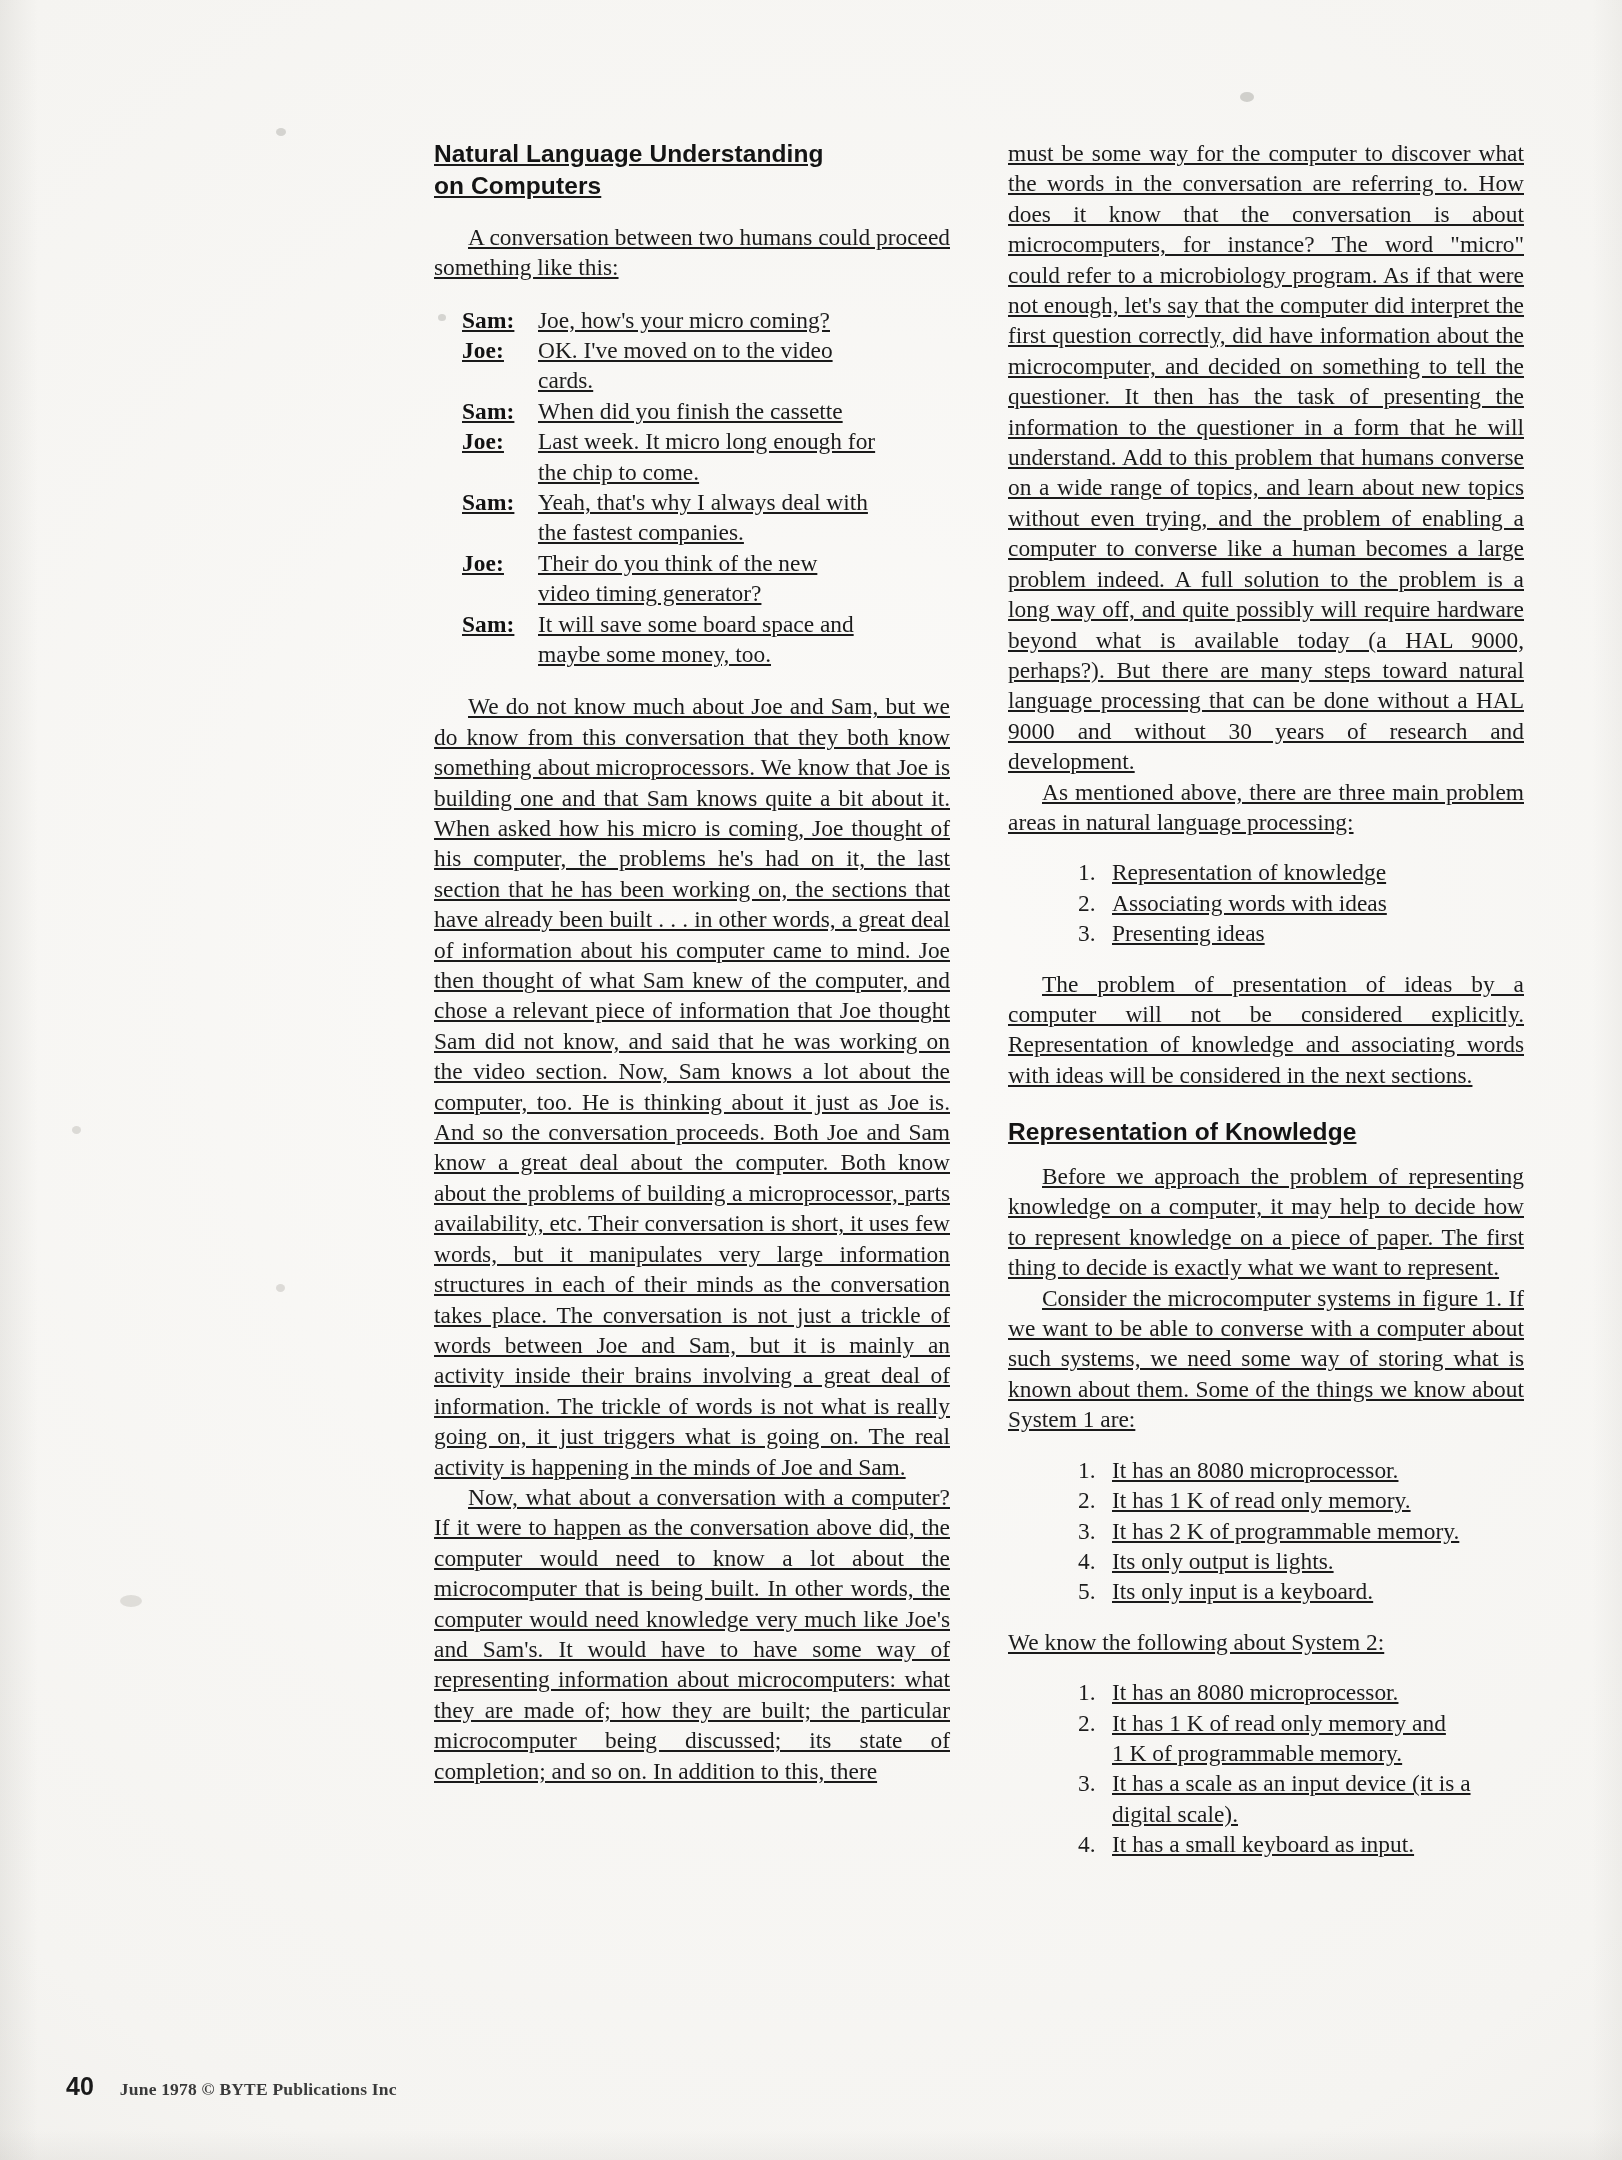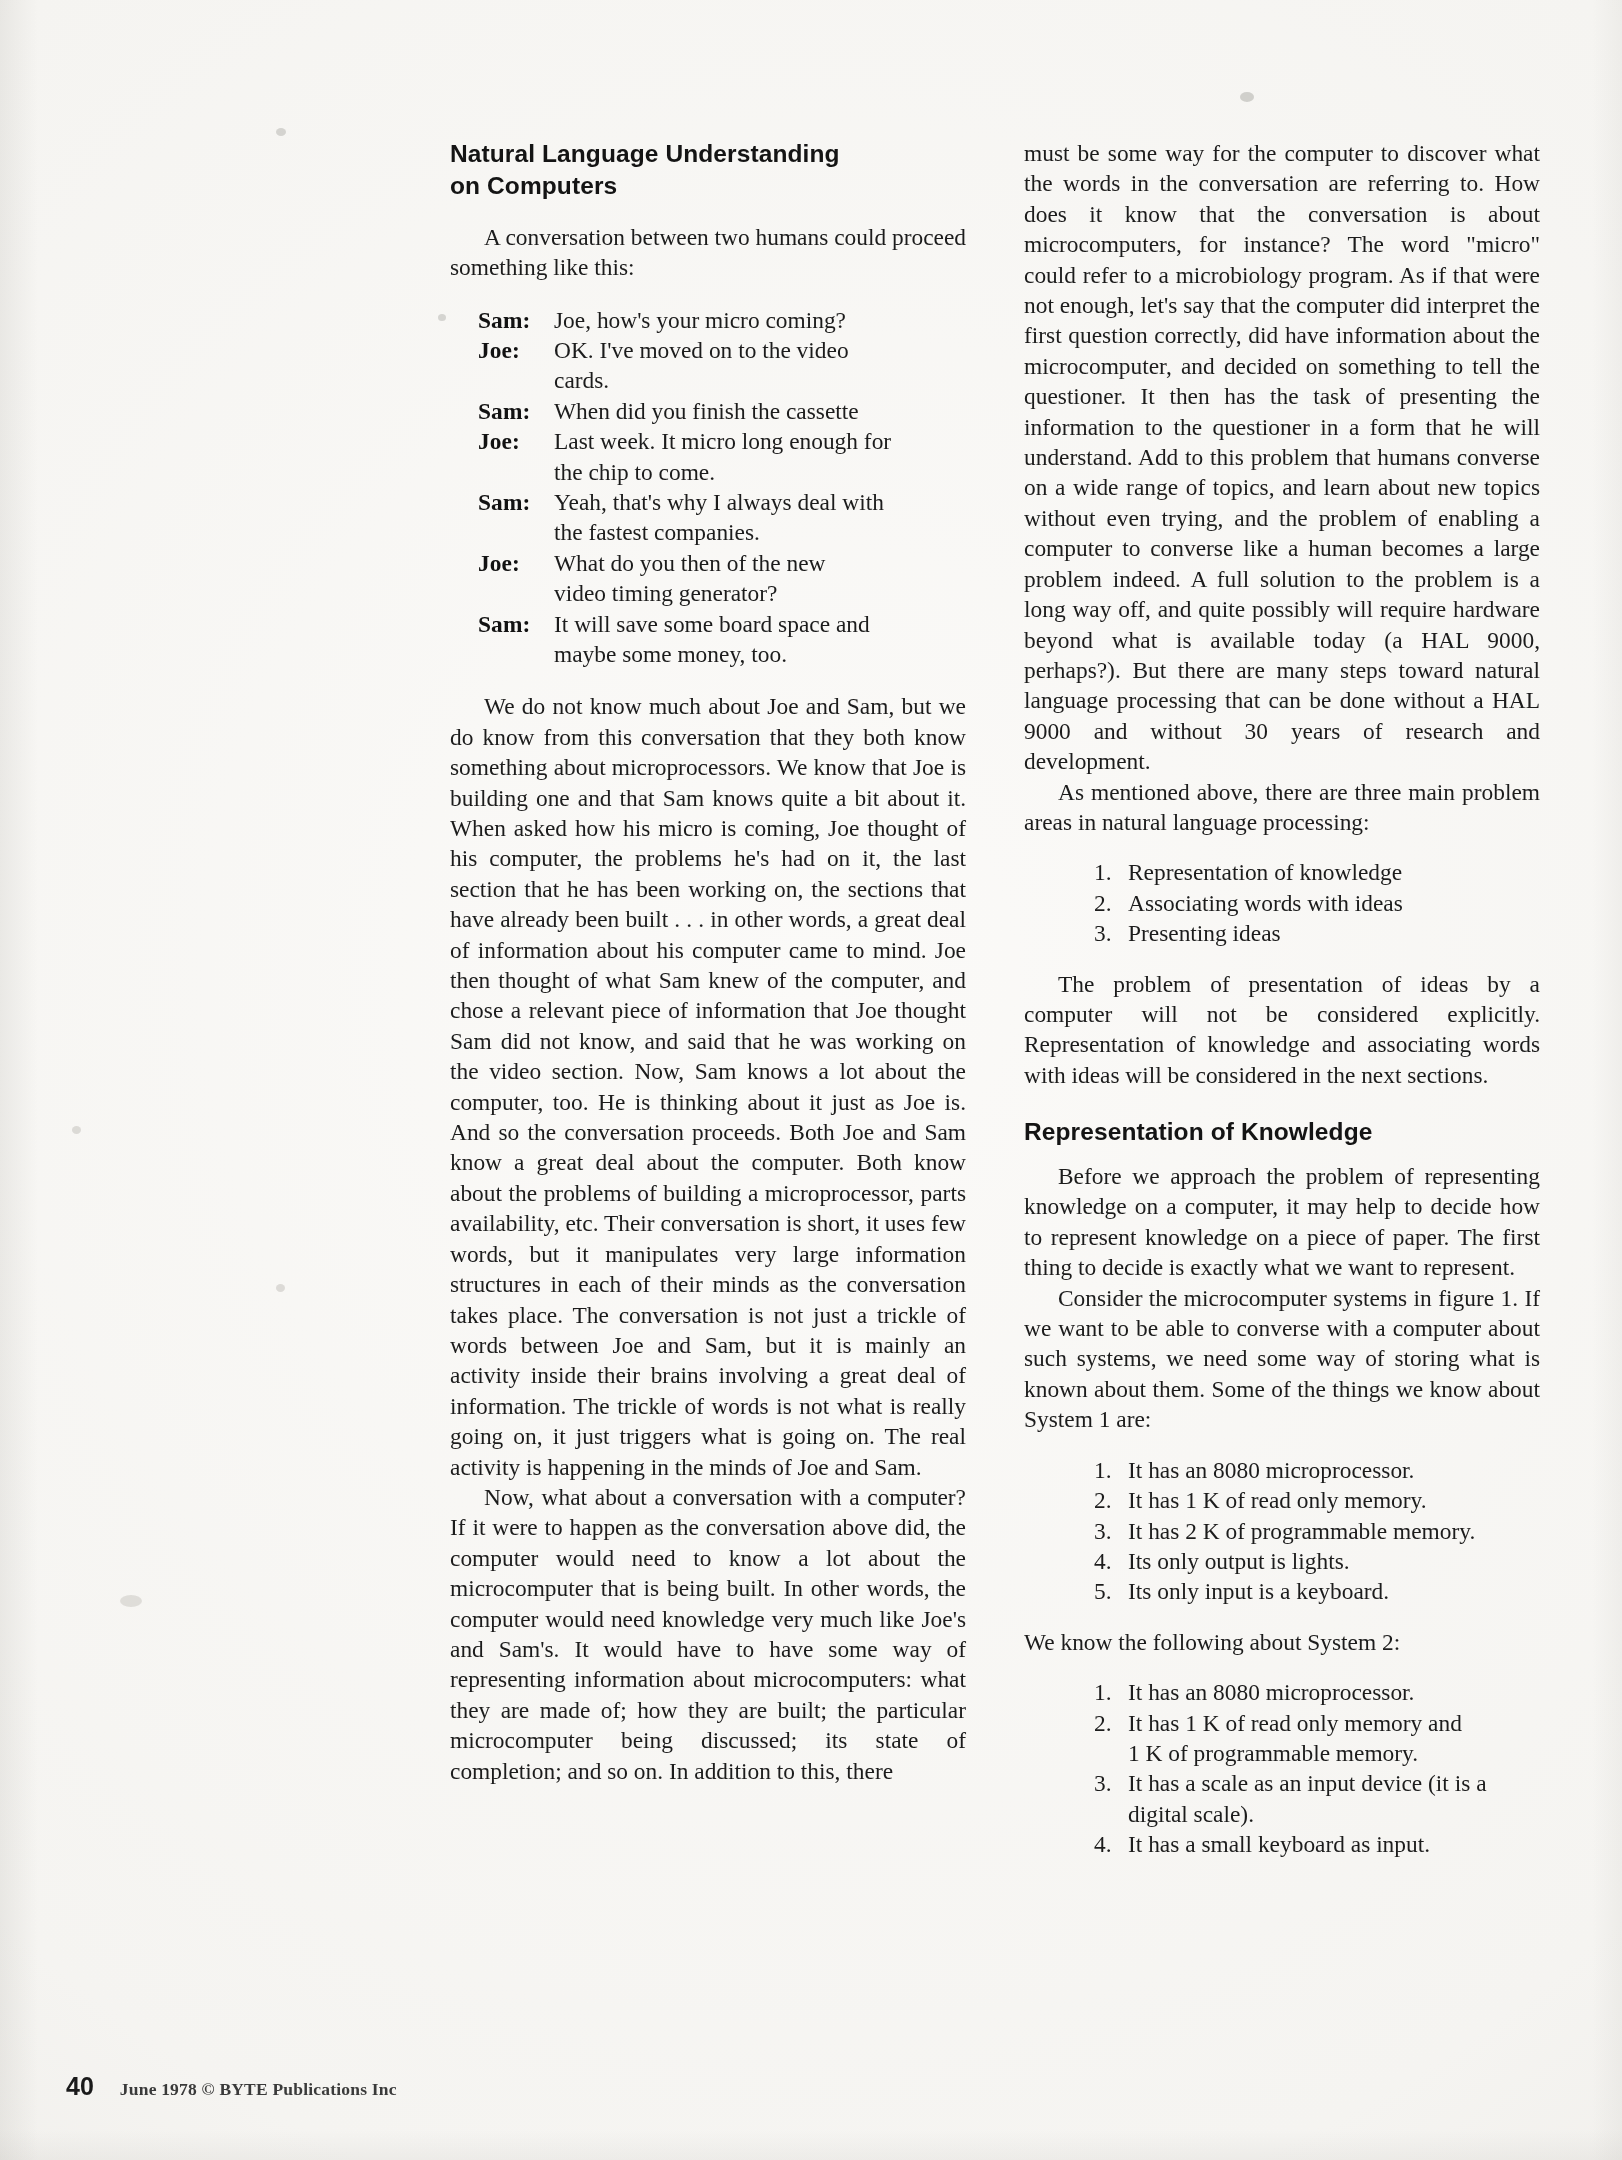--- a/index.html
+++ b/index.html
@@ -38,25 +38,26 @@
     pointer-events: none;
   }
 
   .page {
     position: absolute;
     inset: 0;
   }
 
   .columns {
     position: absolute;
-    left: 450px;
+    left: 434px;
     top: 138px;
     width: 1090px;
     display: flex;
     gap: 58px;
+    text-decoration: underline;
   }
   .col {
     width: 517px;
   }
 
   h2.section-head {
     font-family: "Liberation Sans", "DejaVu Sans", sans-serif;
     font-size: 24.5px;
     font-weight: 600;
     line-height: 1.30;
@@ -224,21 +225,21 @@
           <span class="who">Sam:</span>
           <span class="says">Yeah, that's why I always deal with</span>
         </div>
         <div class="dline">
           <span class="who"></span>
           <span class="says cont">the fastest companies.</span>
         </div>
 
         <div class="dline">
           <span class="who">Joe:</span>
-          <span class="says">What do you then of the new</span>
+          <span class="says">Their do you think of the new</span>
         </div>
         <div class="dline">
           <span class="who"></span>
           <span class="says cont">video timing generator?</span>
         </div>
 
         <div class="dline">
           <span class="who">Sam:</span>
           <span class="says">It will save some board space and</span>
         </div>

